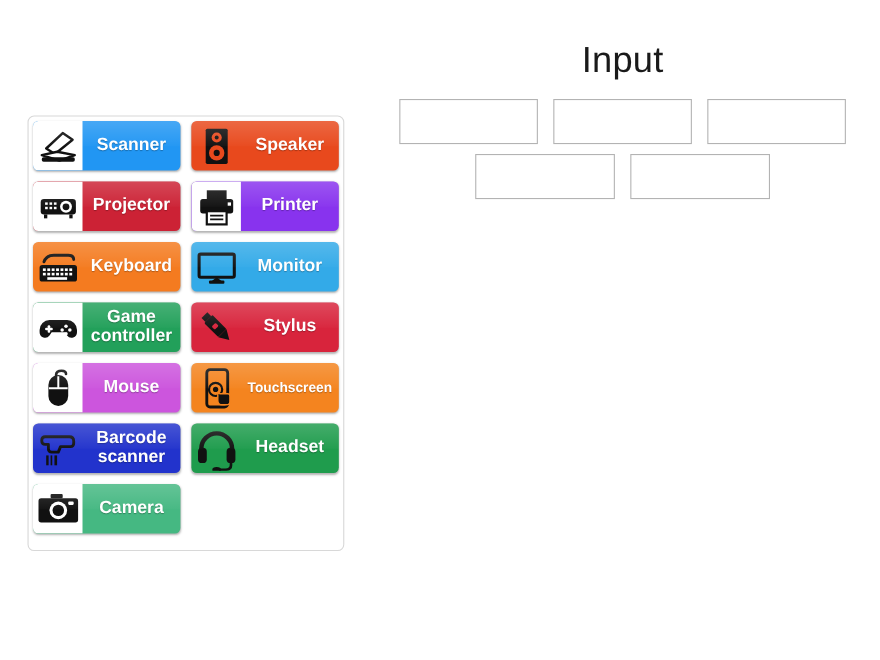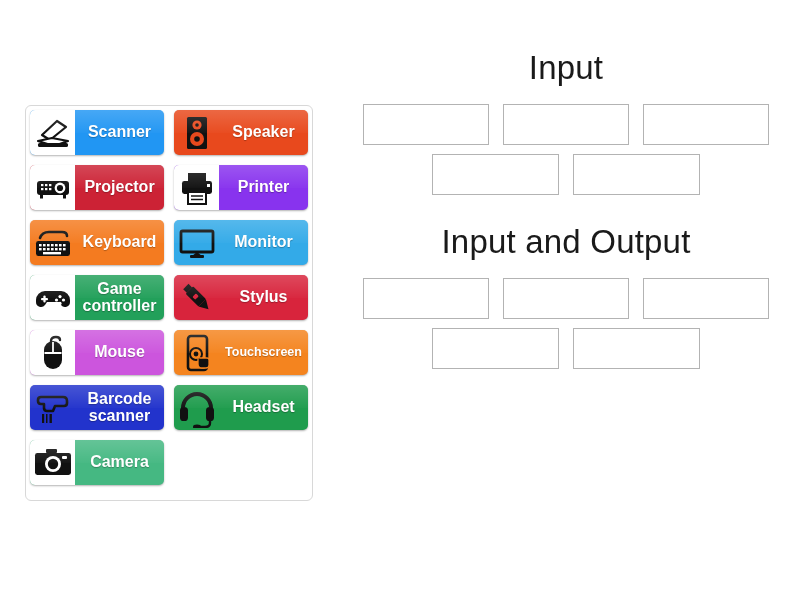--- a/index.html
+++ b/index.html
@@ -91,21 +91,21 @@
   }
   .zone-row.r1{ margin-top:20px; }
   .zone-row.r2{ margin-top:9px; }
   .drop-zone{
     width:126px;height:41px;
     border:1px solid #b3b3b3;
     background:#ffffff;
     box-sizing:border-box;
   }
   .drop-zone.w2{ width:127px; }
-  #g-input{ margin-top:51px; }
+  #g-input{ margin-top:37px; }
   #g-output{ margin-top:30px; }
   #g-both{ margin-top:30px; }
 </style>
 </head>
 <body>
 
 <div id="tile-panel">
     <div class="tile-row">
       <div class="tile" style="background: rgb(33, 150, 243);">
         <div class="icon-box white">
@@ -313,25 +313,13 @@
       <div class="drop-zone"></div>
       <div class="drop-zone"></div>
     </div>
     <div class="zone-row r2">
       <div class="drop-zone w2"></div>
       <div class="drop-zone w2"></div>
     </div>
   </div>
 
 
-  <div class="group" id="g-both">
-    <div class="group-title">Input and Output</div>
-    <div class="zone-row r1">
-      <div class="drop-zone"></div>
-      <div class="drop-zone"></div>
-      <div class="drop-zone"></div>
-    </div>
-    <div class="zone-row r2">
-      <div class="drop-zone w2"></div>
-      <div class="drop-zone w2"></div>
-    </div>
-  </div>
 </div>
 
 </body></html>

